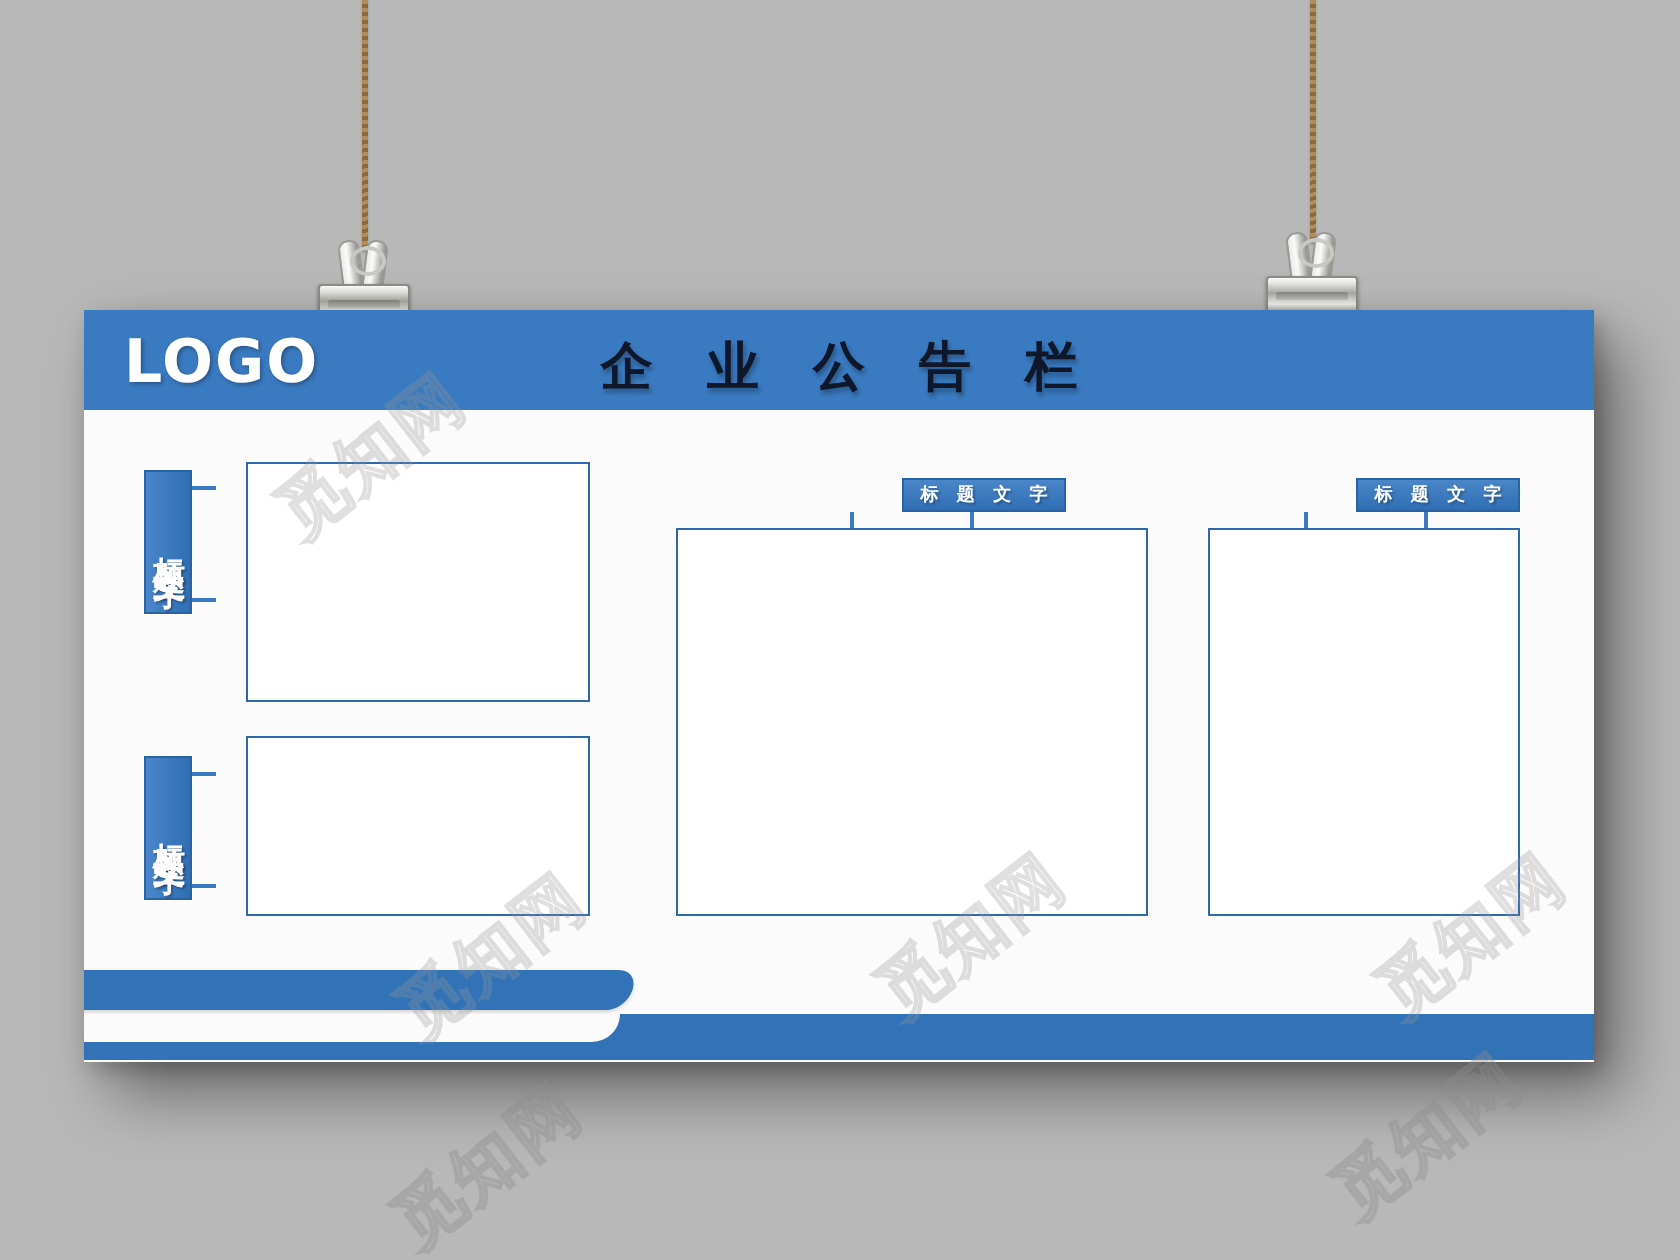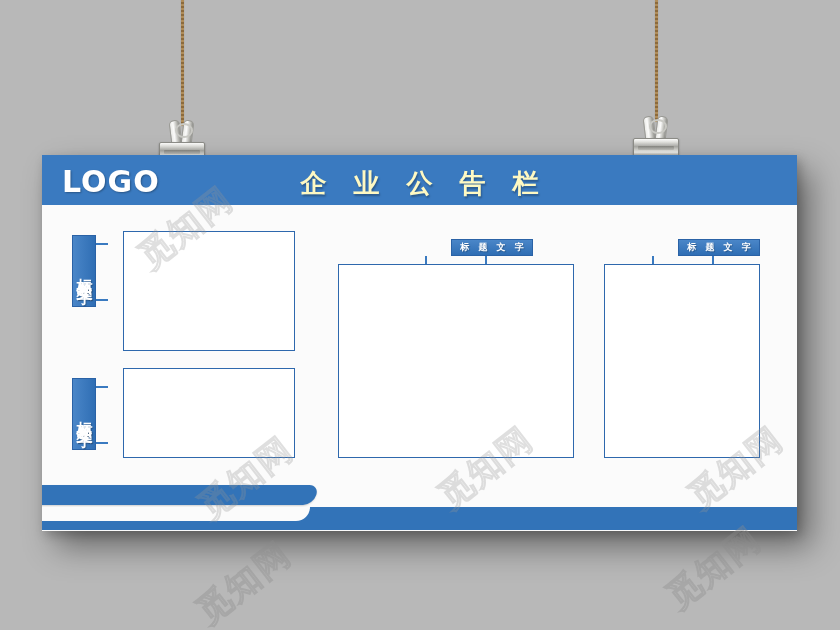--- a/index.html
+++ b/index.html
@@ -85,21 +85,21 @@
     color: #ffffff;
     font-weight: bold;
     letter-spacing: 1px;
     text-shadow: 1px 1px 2px rgba(0,0,0,.30);
     font-family: "DejaVu Sans", "Liberation Sans", sans-serif;
   }
   #board-title {
     position: absolute;
     width: 100%;
     text-align: center;
-    color: #fef9c3;
+    color: #0f172a;
     font-weight: bold;
     letter-spacing: 9px;
     text-indent: 9px;
     text-shadow: 1px 2px 2px rgba(0,0,0,.28);
   }
 
   
   .frame {
     position: absolute;
     background: #ffffff;

